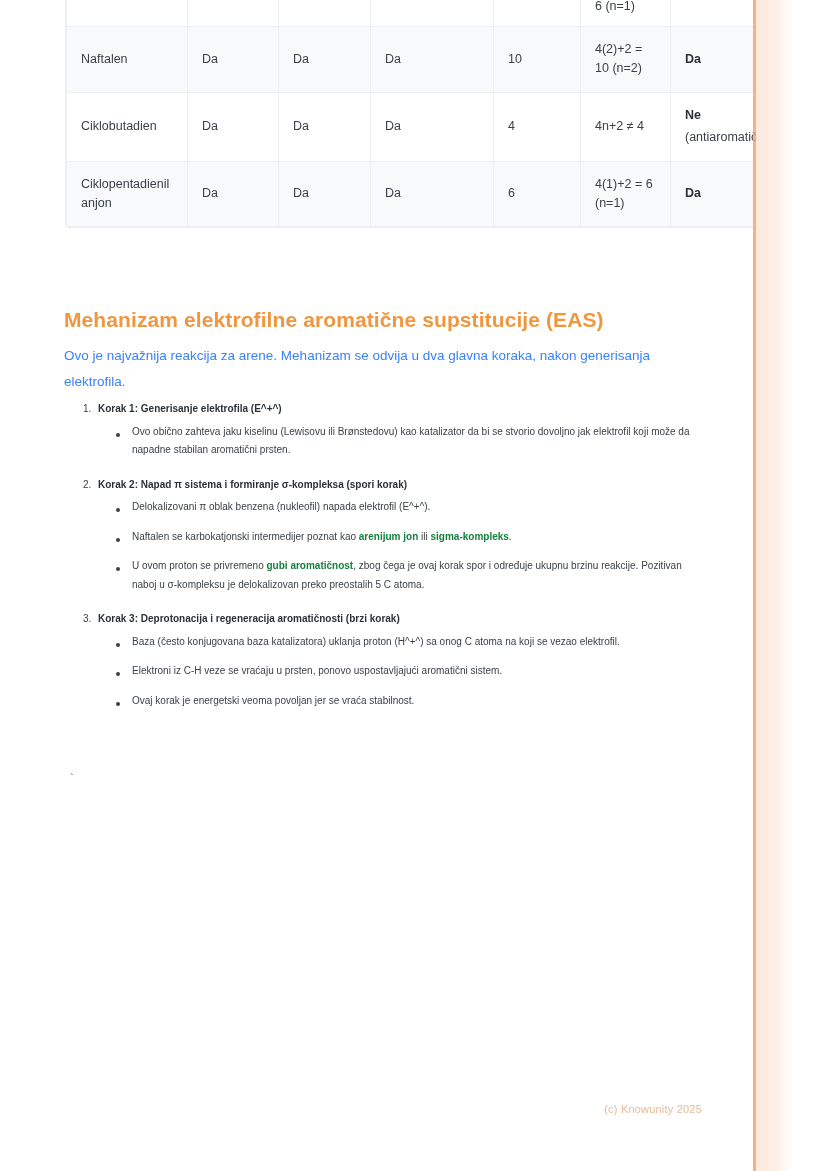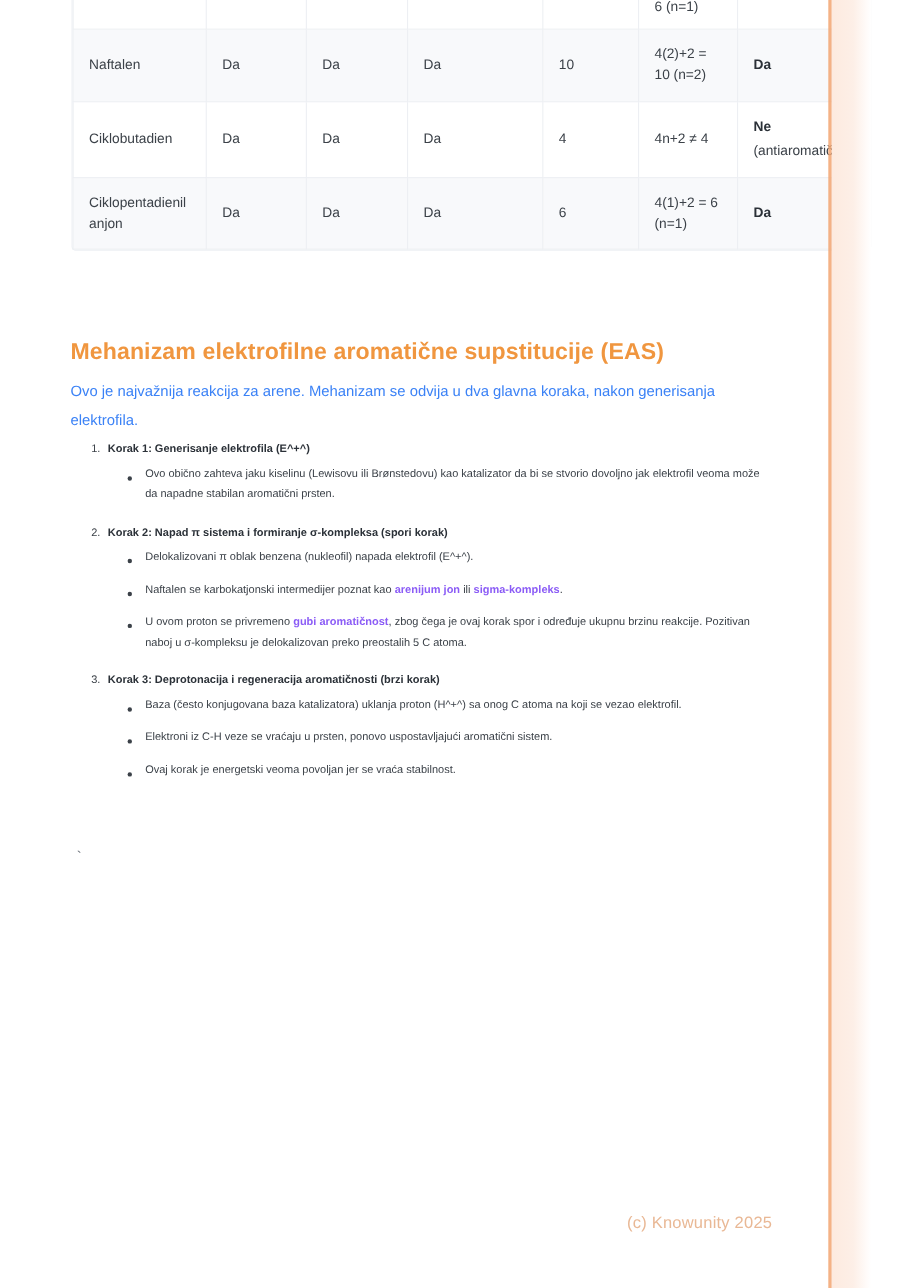--- a/index.html
+++ b/index.html
@@ -144,41 +144,41 @@
   ul.sub > li:before {
     content: "";
     position: absolute;
     left: 0;
     top: 10px;
     width: 4px;
     height: 4px;
     border-radius: 50%;
     background: #3b4148;
   }
-  ul.sub b { font-weight: 700; color: #8b5cf6; }
+  ul.sub b { font-weight: 700; color: #15803d; }
 
   .tick-mark {
     position: absolute;
     left: 68px;
     top: 772px;
     font-size: 13px;
     color: #6a7078;
     font-family: "Liberation Mono", monospace;
   }
 
   
   .footer {
     position: absolute;
     left: 0;
     top: 1103px;
     width: 760px;
     text-align: right;
     padding-right: 58px;
     box-sizing: border-box;
-    font-size: 15px;
+    font-size: 11px;
     color: #e9b895;
     letter-spacing: .2px;
   }
 </style>
 </head>
 <body>
 
 <div class="page">
 
   <div class="table-wrap">
@@ -237,21 +237,21 @@
     <h2 class="section-title">Mehanizam elektrofilne aromatične supstitucije (EAS)</h2>
   </div>
 
   <div class="content" style="top:343px;">
     <p class="intro">Ovo je najvažnija reakcija za arene. Mehanizam se odvija u dva glavna koraka, nakon generisanja elektrofila.</p>
   </div>
 
   <div class="content" style="top:400px;">
     <ol class="steps" id="steps-list">
         <li><span class="step-head">Korak 1: Generisanje elektrofila (E^+^)</span><ul class="sub">
-            <li><span>Ovo obično zahteva jaku kiselinu (Lewisovu ili Brønstedovu) kao katalizator da bi se stvorio dovoljno jak elektrofil veoma može da napadne stabilan aromatični prsten.</span></li>
+            <li><span>Ovo obično zahteva jaku kiselinu (Lewisovu ili Brønstedovu) kao katalizator da bi se stvorio dovoljno jak elektrofil koji može da napadne stabilan aromatični prsten.</span></li>
           </ul></li>
         <li><span class="step-head">Korak 2: Napad π sistema i formiranje σ-kompleksa (spori korak)</span><ul class="sub">
             <li><span>Delokalizovani π oblak benzena (nukleofil) napada elektrofil (E^+^).</span></li>
             <li><span>Naftalen se karbokatjonski intermedijer poznat kao </span><b>arenijum jon</b><span> ili </span><b>sigma-kompleks</b><span>.</span></li>
             <li><span>U ovom proton se privremeno </span><b>gubi aromatičnost</b><span>, zbog čega je ovaj korak spor i određuje ukupnu brzinu reakcije. Pozitivan naboj u σ-kompleksu je delokalizovan preko preostalih 5 C atoma.</span></li>
           </ul></li>
         <li><span class="step-head">Korak 3: Deprotonacija i regeneracija aromatičnosti (brzi korak)</span><ul class="sub">
             <li><span>Baza (često konjugovana baza katalizatora) uklanja proton (H^+^) sa onog C atoma na koji se vezao elektrofil.</span></li>
             <li><span>Elektroni iz C-H veze se vraćaju u prsten, ponovo uspostavljajući aromatični sistem.</span></li>
             <li><span>Ovaj korak je energetski veoma povoljan jer se vraća stabilnost.</span></li>

